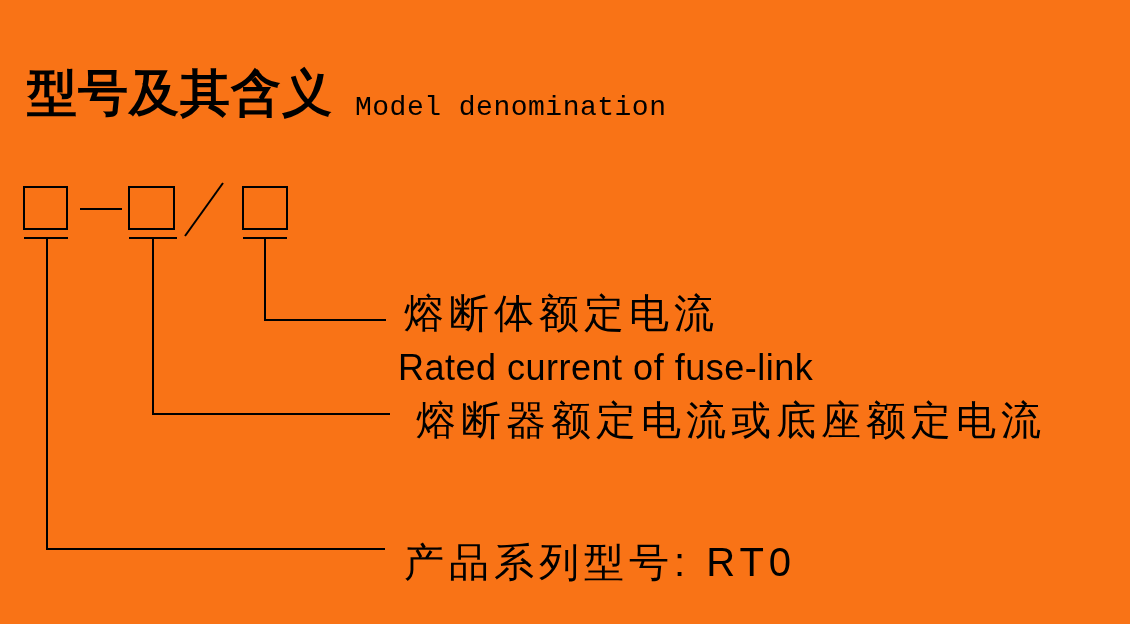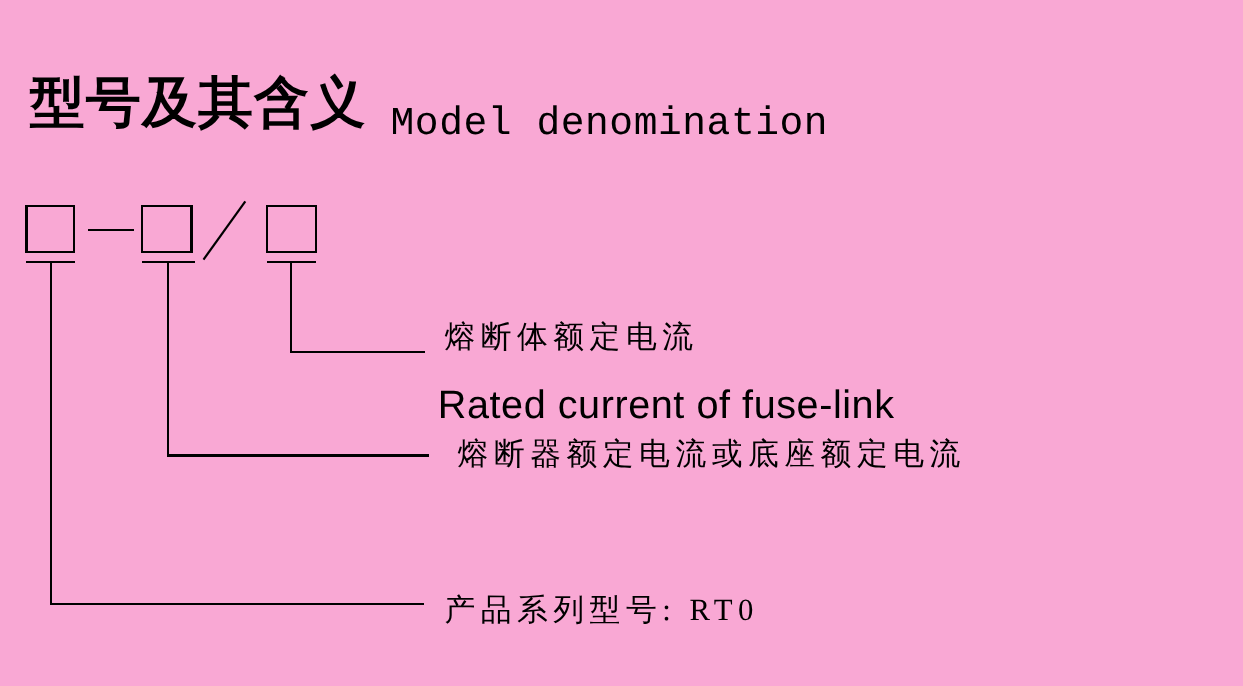--- a/index.html
+++ b/index.html
@@ -4,54 +4,54 @@
 <style>
   html, body {
     margin: 0;
     padding: 0;
     background: #ffffff;
   }
   .page {
     position: relative;
     width: 1130px;
     height: 624px;
-    background: #f9a8d4;
+    background: #f97316;
     overflow: hidden;
     color: #000000;
   }
   .abs { position: absolute; white-space: nowrap; }
 
   .title-zh {
     left: 27px;
     top: 66px;
     font-family: "Liberation Sans", sans-serif;
     font-weight: 700;
     font-size: 50px;
     letter-spacing: 1px;
     line-height: 1.1;
     color: #000000;
   }
   .title-en {
     left: 355px;
     top: 92px;
     font-family: "Liberation Mono", monospace;
-    font-size: 36px;
+    font-size: 28px;
     letter-spacing: 0.5px;
     color: #000000;
   }
 
   .diagram-svg {
     position: absolute;
     left: 0;
     top: 0;
   }
 
   .ann-zh {
-    font-family: Liberation Serif, serif;
-    font-size: 28px;
+    font-family: Liberation Sans, sans-serif;
+    font-size: 40px;
     letter-spacing: 5px;
     line-height: 1.05;
     color: #000000;
   }
   .ann-en {
     font-family: Liberation Sans, sans-serif;
     font-size: 36px;
     letter-spacing: 0.5px;
     line-height: 1.05;
     color: #000000;

